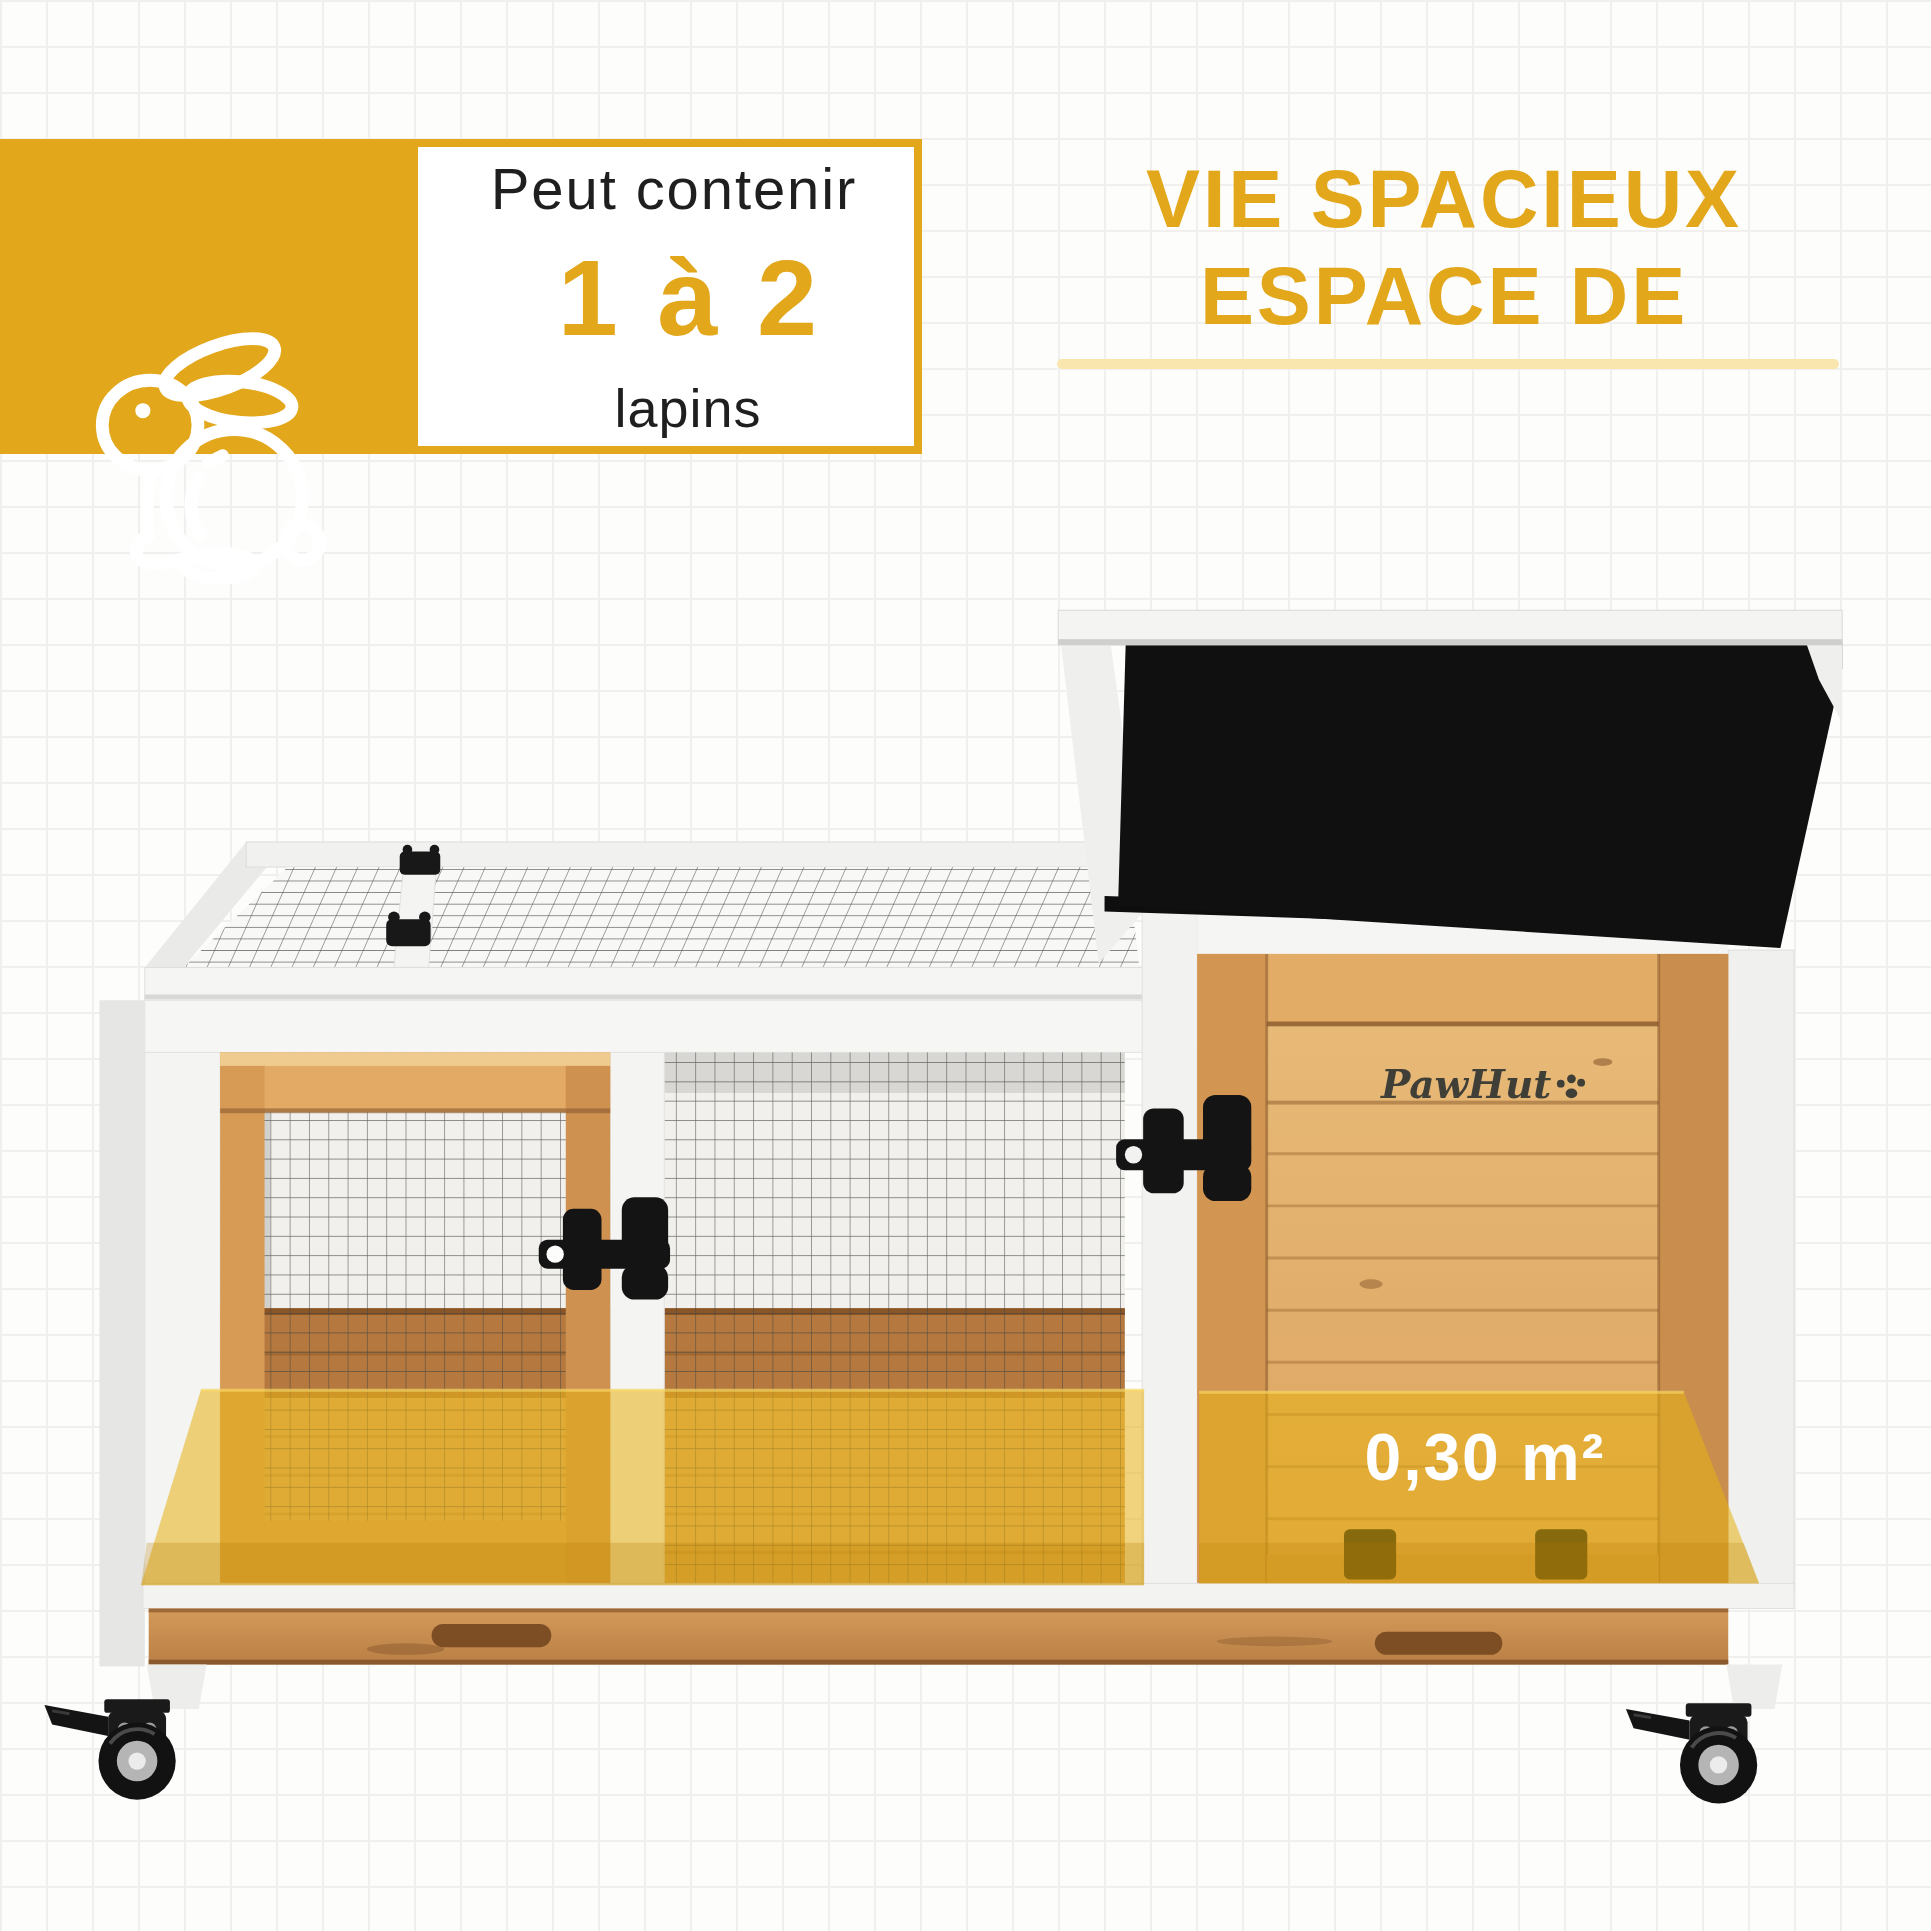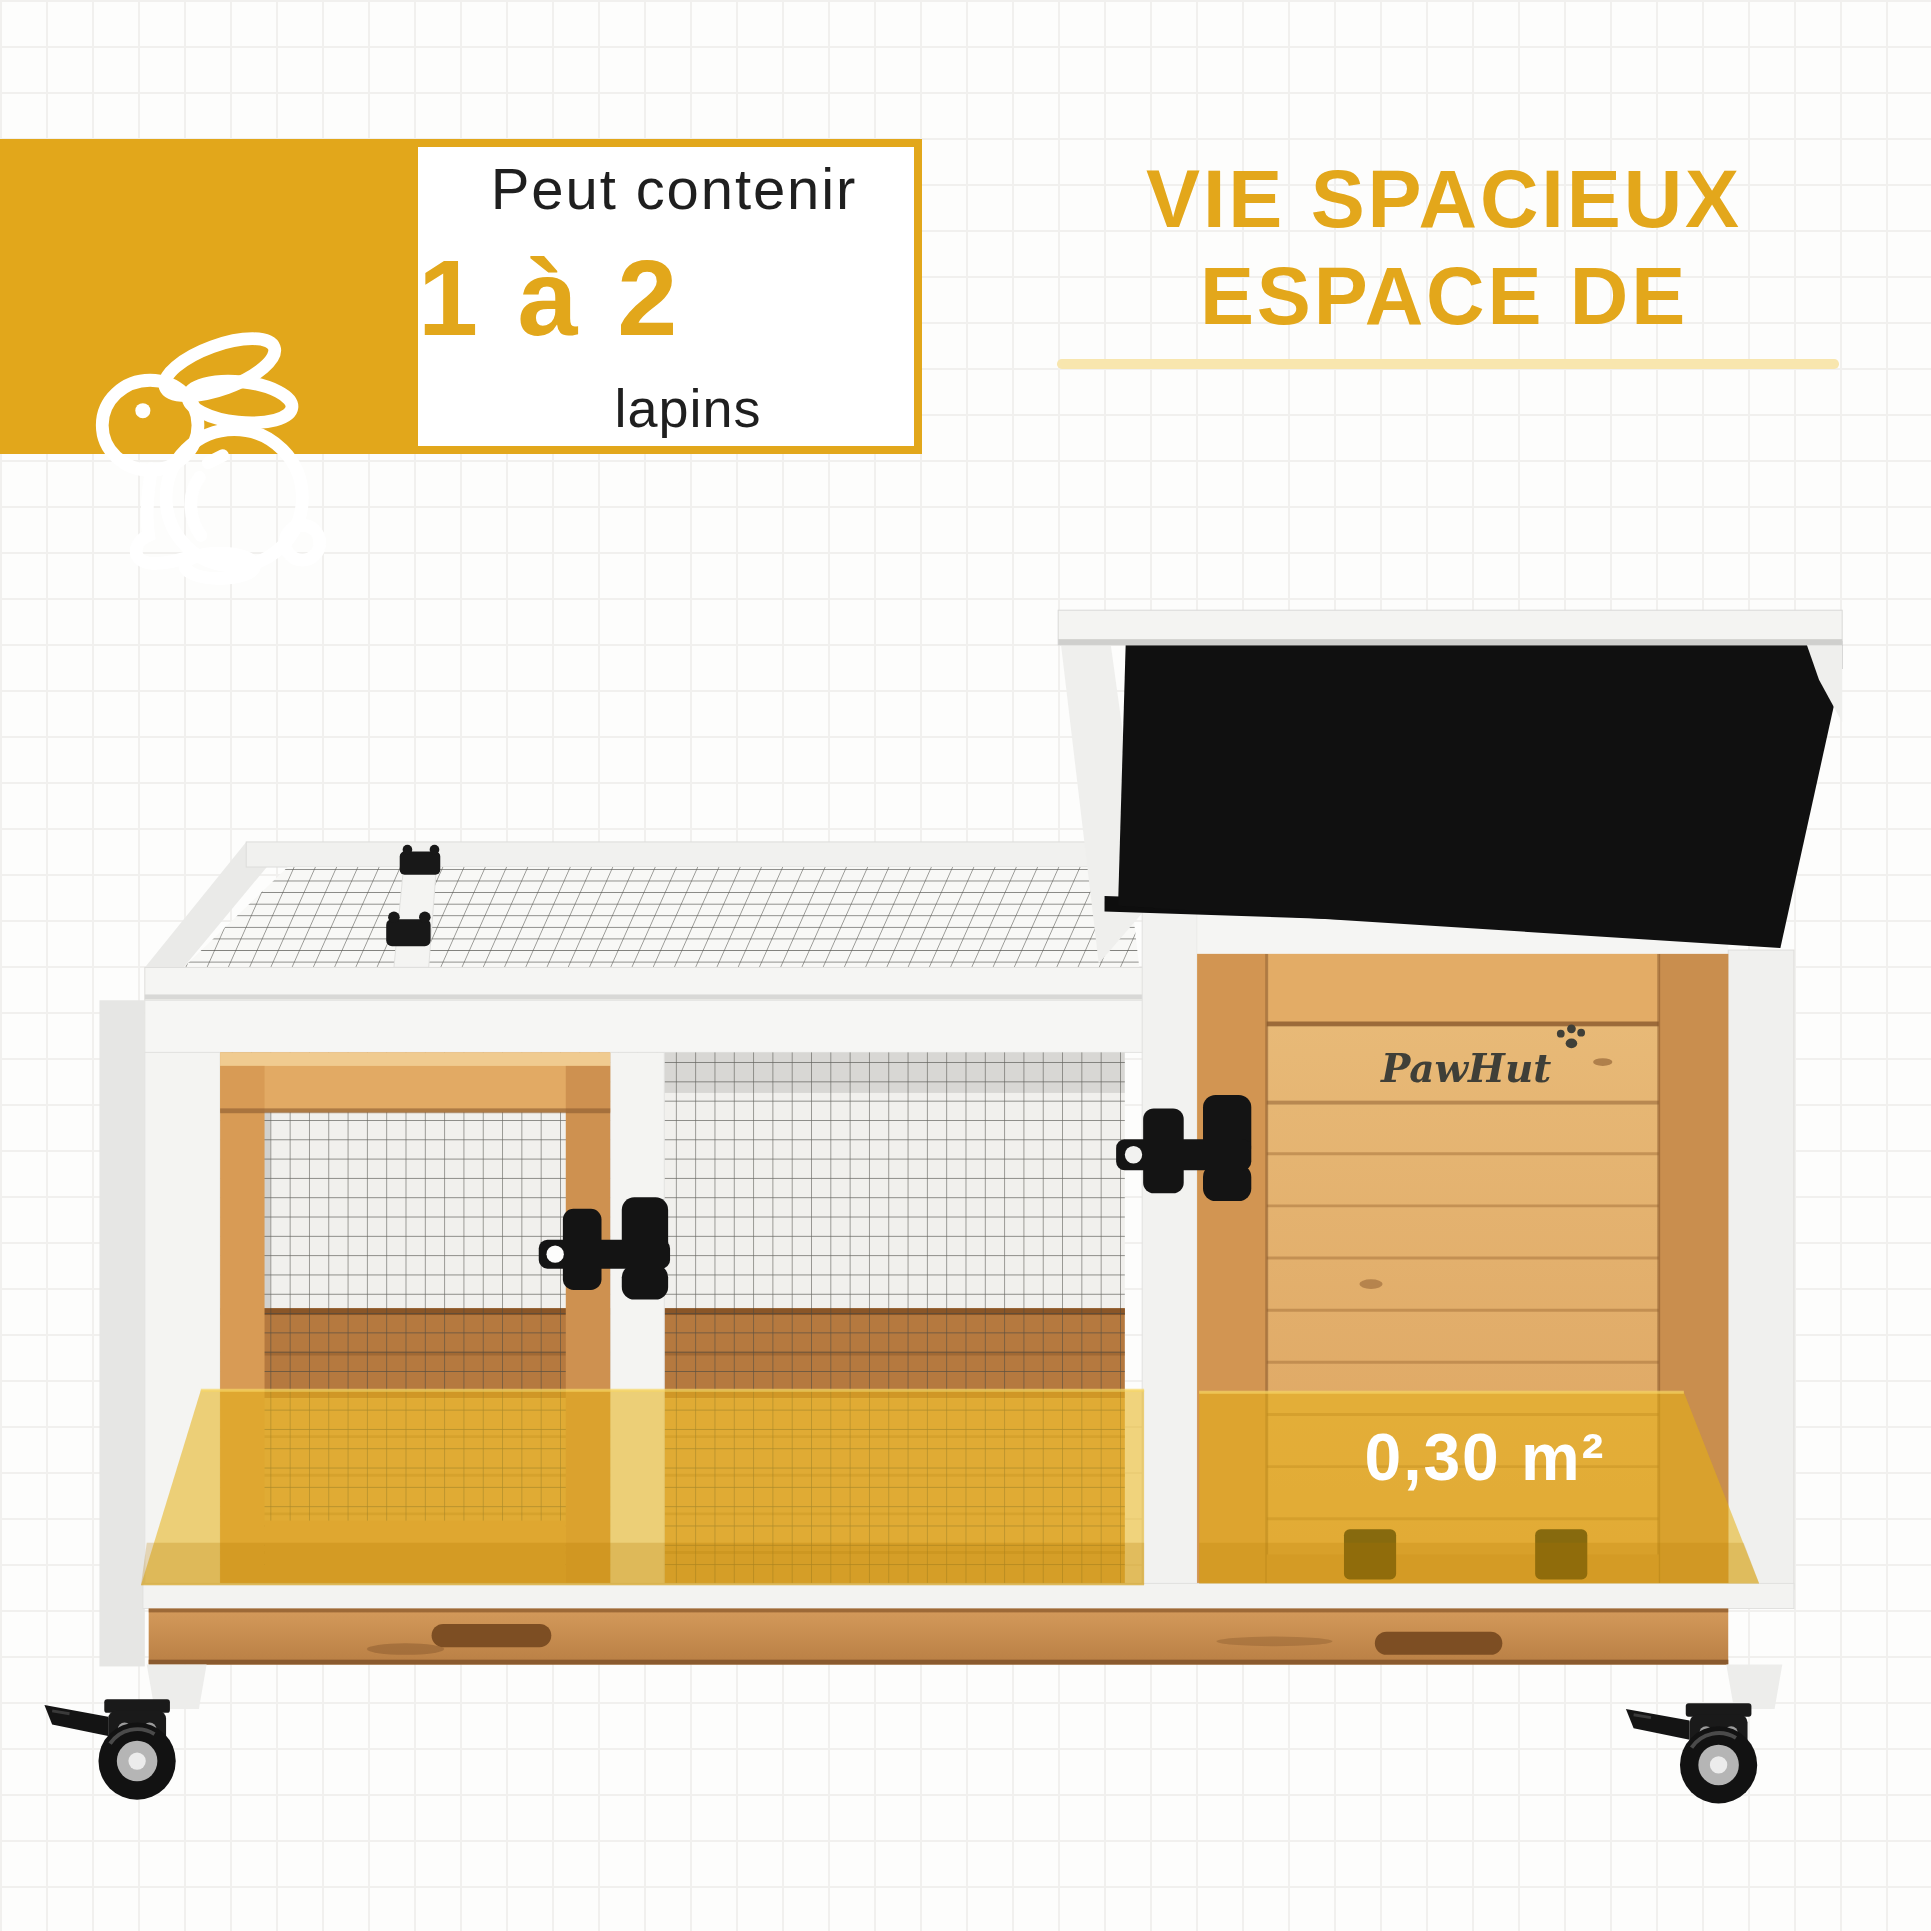--- a/index.html
+++ b/index.html
@@ -11,40 +11,40 @@
       linear-gradient(90deg,#f1f0ee 1.9px, transparent 1.9px);
     background-size:46px 46px;
     font-family:"Liberation Sans", sans-serif;
   }
   
   .badge-yellow{position:absolute;left:0;top:139px;width:922px;height:315px;background:#E2A71B;}
   .badge-panel{position:absolute;left:418px;top:147px;width:496px;height:299px;background:#ffffff;}
   .badge-prefix{position:absolute;left:8px;top:7.7px;width:496px;height:68px;line-height:68px;
     text-align:center;font-size:58px;font-weight:400;letter-spacing:1.9px;color:#1f1f1f;}
   .badge-value{position:absolute;left:0;top:83px;width:404px;height:135px;line-height:135px;
-    text-align:left;font-size:108px;font-weight:bold;letter-spacing:4.8px;color:#E2A71B;}
+    text-align:right;font-size:108px;font-weight:bold;letter-spacing:4.8px;color:#E2A71B;}
   .badge-unit{position:absolute;left:0;top:230px;width:540px;height:62px;line-height:62px;
     text-align:center;font-size:54px;font-weight:400;letter-spacing:1px;color:#1f1f1f;}
   .rabbit-box{position:absolute;left:66px;top:176px;width:290px;height:290px;}
   
   .headline{position:absolute;left:1048px;top:151px;width:792px;text-align:center;
     font-size:81px;font-weight:bold;letter-spacing:2.9px;color:#E3A71B;line-height:97px;}
   .headline-underline{position:absolute;left:1057px;top:359px;width:782px;height:9.7px;
     background:#F8E6AE;border-radius:4.8px;}
   
   .hutch-svg{position:absolute;left:0;top:0;width:1931px;height:1931px;}
   
   .area-label{position:absolute;width:406px;text-align:center;color:#ffffff;
     font-size:66px;font-weight:bold;letter-spacing:1.9px;}
   .area-label.left{left:451px;top:1419px;}
   .area-label.right{left:1282px;top:1419px;}
   
   .brand-logo{position:absolute;left:1381px;top:1045px;width:212px;height:62px;
     font-family:"DejaVu Serif", serif;font-style:italic;font-weight:bold;
-    font-size:39px;color:#3F3F38;display:flex;align-items:flex-start;}
+    font-size:39px;color:#3F3F38;display:flex;align-items:flex-end;}
   .brand-logo .paw{margin-left:1.9px;margin-top:-21px;}
 </style>
 </head>
 <body>
 
 <div class="canvas">
 
   <div class="badge-yellow">
     <div class="rabbit-box">
       <svg viewBox="0 0 100 100" width="290" height="290" fill="none" stroke="#ffffff" stroke-width="4.4" stroke-linecap="round">

